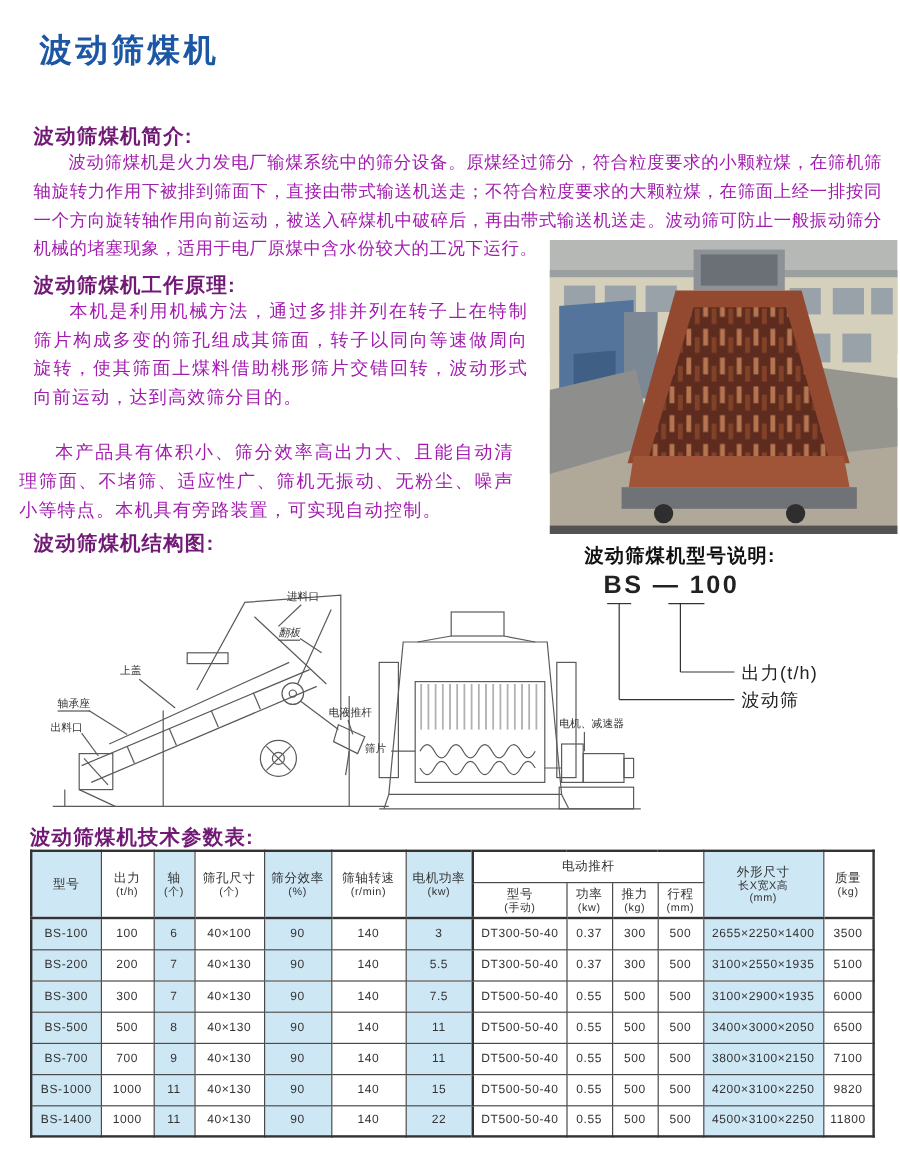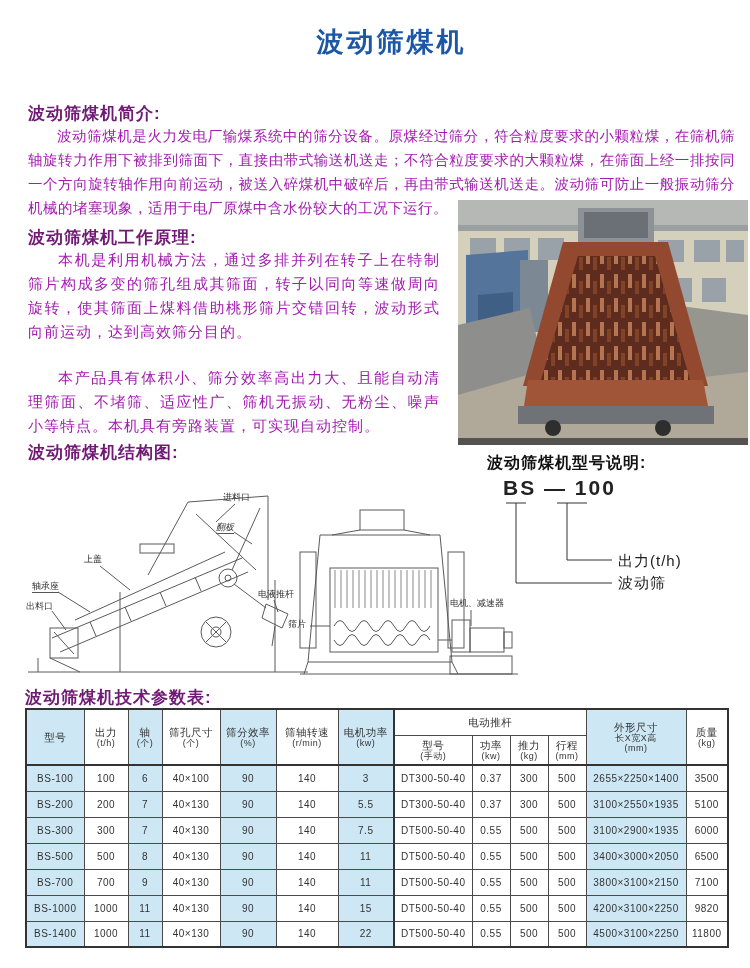--- a/index.html
+++ b/index.html
@@ -2,21 +2,21 @@
 <html><head>
 <meta charset="utf-8">
 <style>
   html,body { margin:0; padding:0; background:#ffffff; }
   .page {
     position:relative; width:750px; height:968px; background:#ffffff;
     font-family:"Liberation Sans", sans-serif; color:#222; overflow:hidden;
   }
   .abs { position:absolute; }
   .page-title {
-    left:0; right:0; top:24px; text-align:center;
+    left:0; right:0; top:24px; text-align:left;
     font-size:27px; font-weight:bold; color:#1c57a5; letter-spacing:3px;margin-left:33px;
   }
   .sec-head { font-size:17px; font-weight:bold; color:#701a75; letter-spacing:1px; }
   .para {
     font-size:15px; line-height:24px; color:#a21caf; text-align:justify;
     text-indent:2em; letter-spacing:1px;
   }
   .para.intro { font-size:14.5px; letter-spacing:0.5px; }
   .model-head { font-size:16px; font-weight:bold; color:#111; letter-spacing:1px; }
   .model-code { font-size:21px; color:#222; letter-spacing:2px; font-weight:bold; font-family:"Liberation Sans",sans-serif; }
@@ -46,21 +46,21 @@
 <div class="page">
 
   <div class="abs page-title">波动筛煤机</div>
 
   <div class="abs sec-head" style="left:28px; top:102px;">波动筛煤机简介:</div>
   <div class="abs para intro" style="left:28px; top:124px; width:707px; height:100px;">波动筛煤机是火力发电厂输煤系统中的筛分设备。原煤经过筛分，符合粒度要求的小颗粒煤，在筛机筛轴旋转力作用下被排到筛面下，直接由带式输送机送走；不符合粒度要求的大颗粒煤，在筛面上经一排按同一个方向旋转轴作用向前运动，被送入碎煤机中破碎后，再由带式输送机送走。波动筛可防止一般振动筛分机械的堵塞现象，适用于电厂原煤中含水份较大的工况下运行。</div>
 
   <div class="abs sec-head" style="left:28px; top:226px;">波动筛煤机工作原理:</div>
   <div class="abs para" style="left:28px; top:248px; width:412px; height:100px;">本机是利用机械方法，通过多排并列在转子上在特制筛片构成多变的筛孔组成其筛面，转子以同向等速做周向旋转，使其筛面上煤料借助桃形筛片交错回转，波动形式向前运动，达到高效筛分目的。</div>
 
-  <div class="abs para" style="left:28px; top:366px; width:412px; height:78px;">本产品具有体积小、筛分效率高出力大、且能自动清理筛面、不堵筛、适应性广、筛机无振动、无粉尘、噪声小等特点。本机具有旁路装置，可实现自动控制。</div>
+  <div class="abs para" style="left:16px; top:366px; width:412px; height:78px;">本产品具有体积小、筛分效率高出力大、且能自动清理筛面、不堵筛、适应性广、筛机无振动、无粉尘、噪声小等特点。本机具有旁路装置，可实现自动控制。</div>
 
   <div class="abs" style="left:458px; top:200px; width:290px; height:245px;">
     <svg width="290" height="245" viewBox="0 0 290 245">
       <defs>
         <pattern id="teeth" width="14" height="24" patternUnits="userSpaceOnUse">
           <rect x="2" y="2" width="4" height="14" fill="#b57551"></rect>
           <rect x="9" y="9" width="4" height="13" fill="#824228"></rect>
         </pattern>
         <pattern id="vbars" width="6" height="12" patternUnits="userSpaceOnUse">
           <rect x="2.5" y="0" width="1" height="12" fill="#777"></rect>
@@ -93,21 +93,21 @@
       <polygon points="70,180 245,180 250,206 66,206" fill="#a05538"></polygon>
       <rect x="60" y="206" width="196" height="18" fill="#6f7276"></rect>
       <circle cx="95" cy="228" r="8" fill="#2e2e2e"></circle>
       <circle cx="205" cy="228" r="8" fill="#2e2e2e"></circle>
       <rect x="0" y="238" width="290" height="7" fill="#555351"></rect>
     </svg>
   </div>
 
   <div class="abs sec-head" style="left:28px; top:441px;">波动筛煤机结构图:</div>
 
-  <div class="abs" style="left:20px; top:480px; width:500px; height:205px;">
+  <div class="abs" style="left:36px; top:480px; width:500px; height:205px;">
     <svg width="500" height="205" viewBox="0 0 500 205">
       <defs>
         <pattern id="vbars2" width="6" height="12" patternUnits="userSpaceOnUse">
           <rect x="2.5" y="0" width="1" height="12" fill="#8a8a8a"></rect>
         </pattern>
       </defs>
       <g stroke="#5a5a5a" fill="none" stroke-width="1">
 
         <line x1="8" y1="192" x2="288" y2="192"></line>
         <line x1="18" y1="178" x2="18" y2="192"></line>

